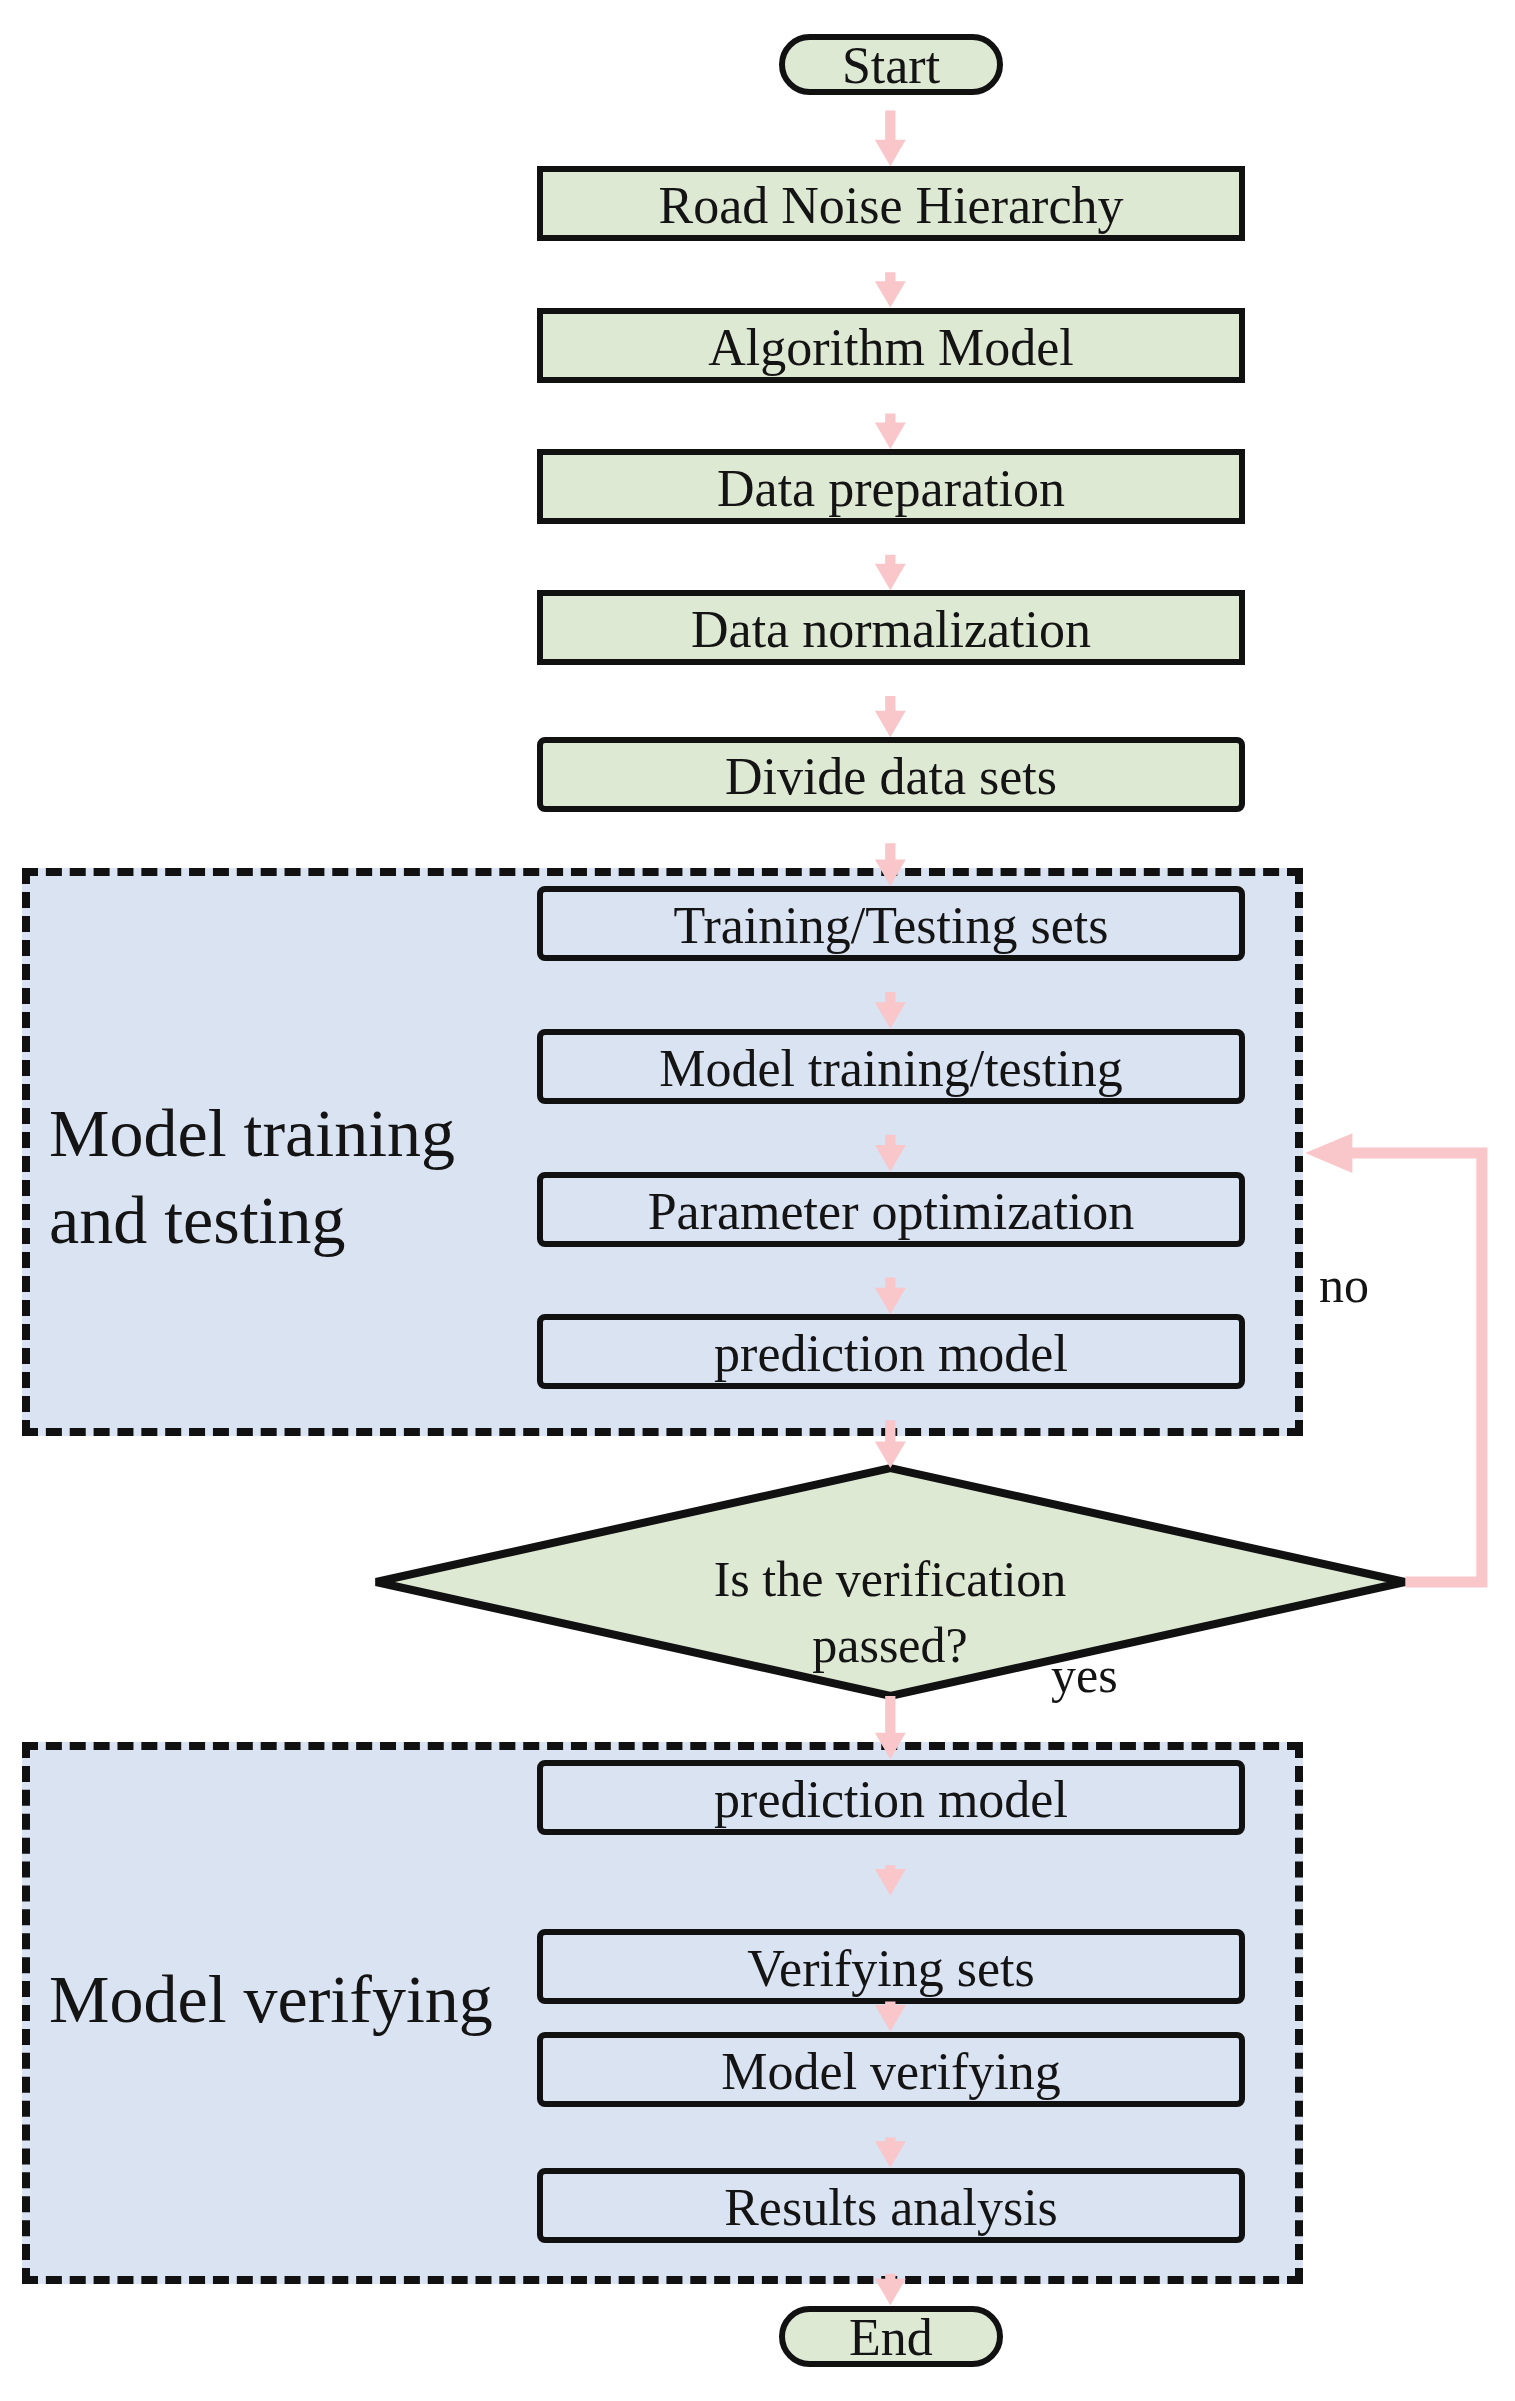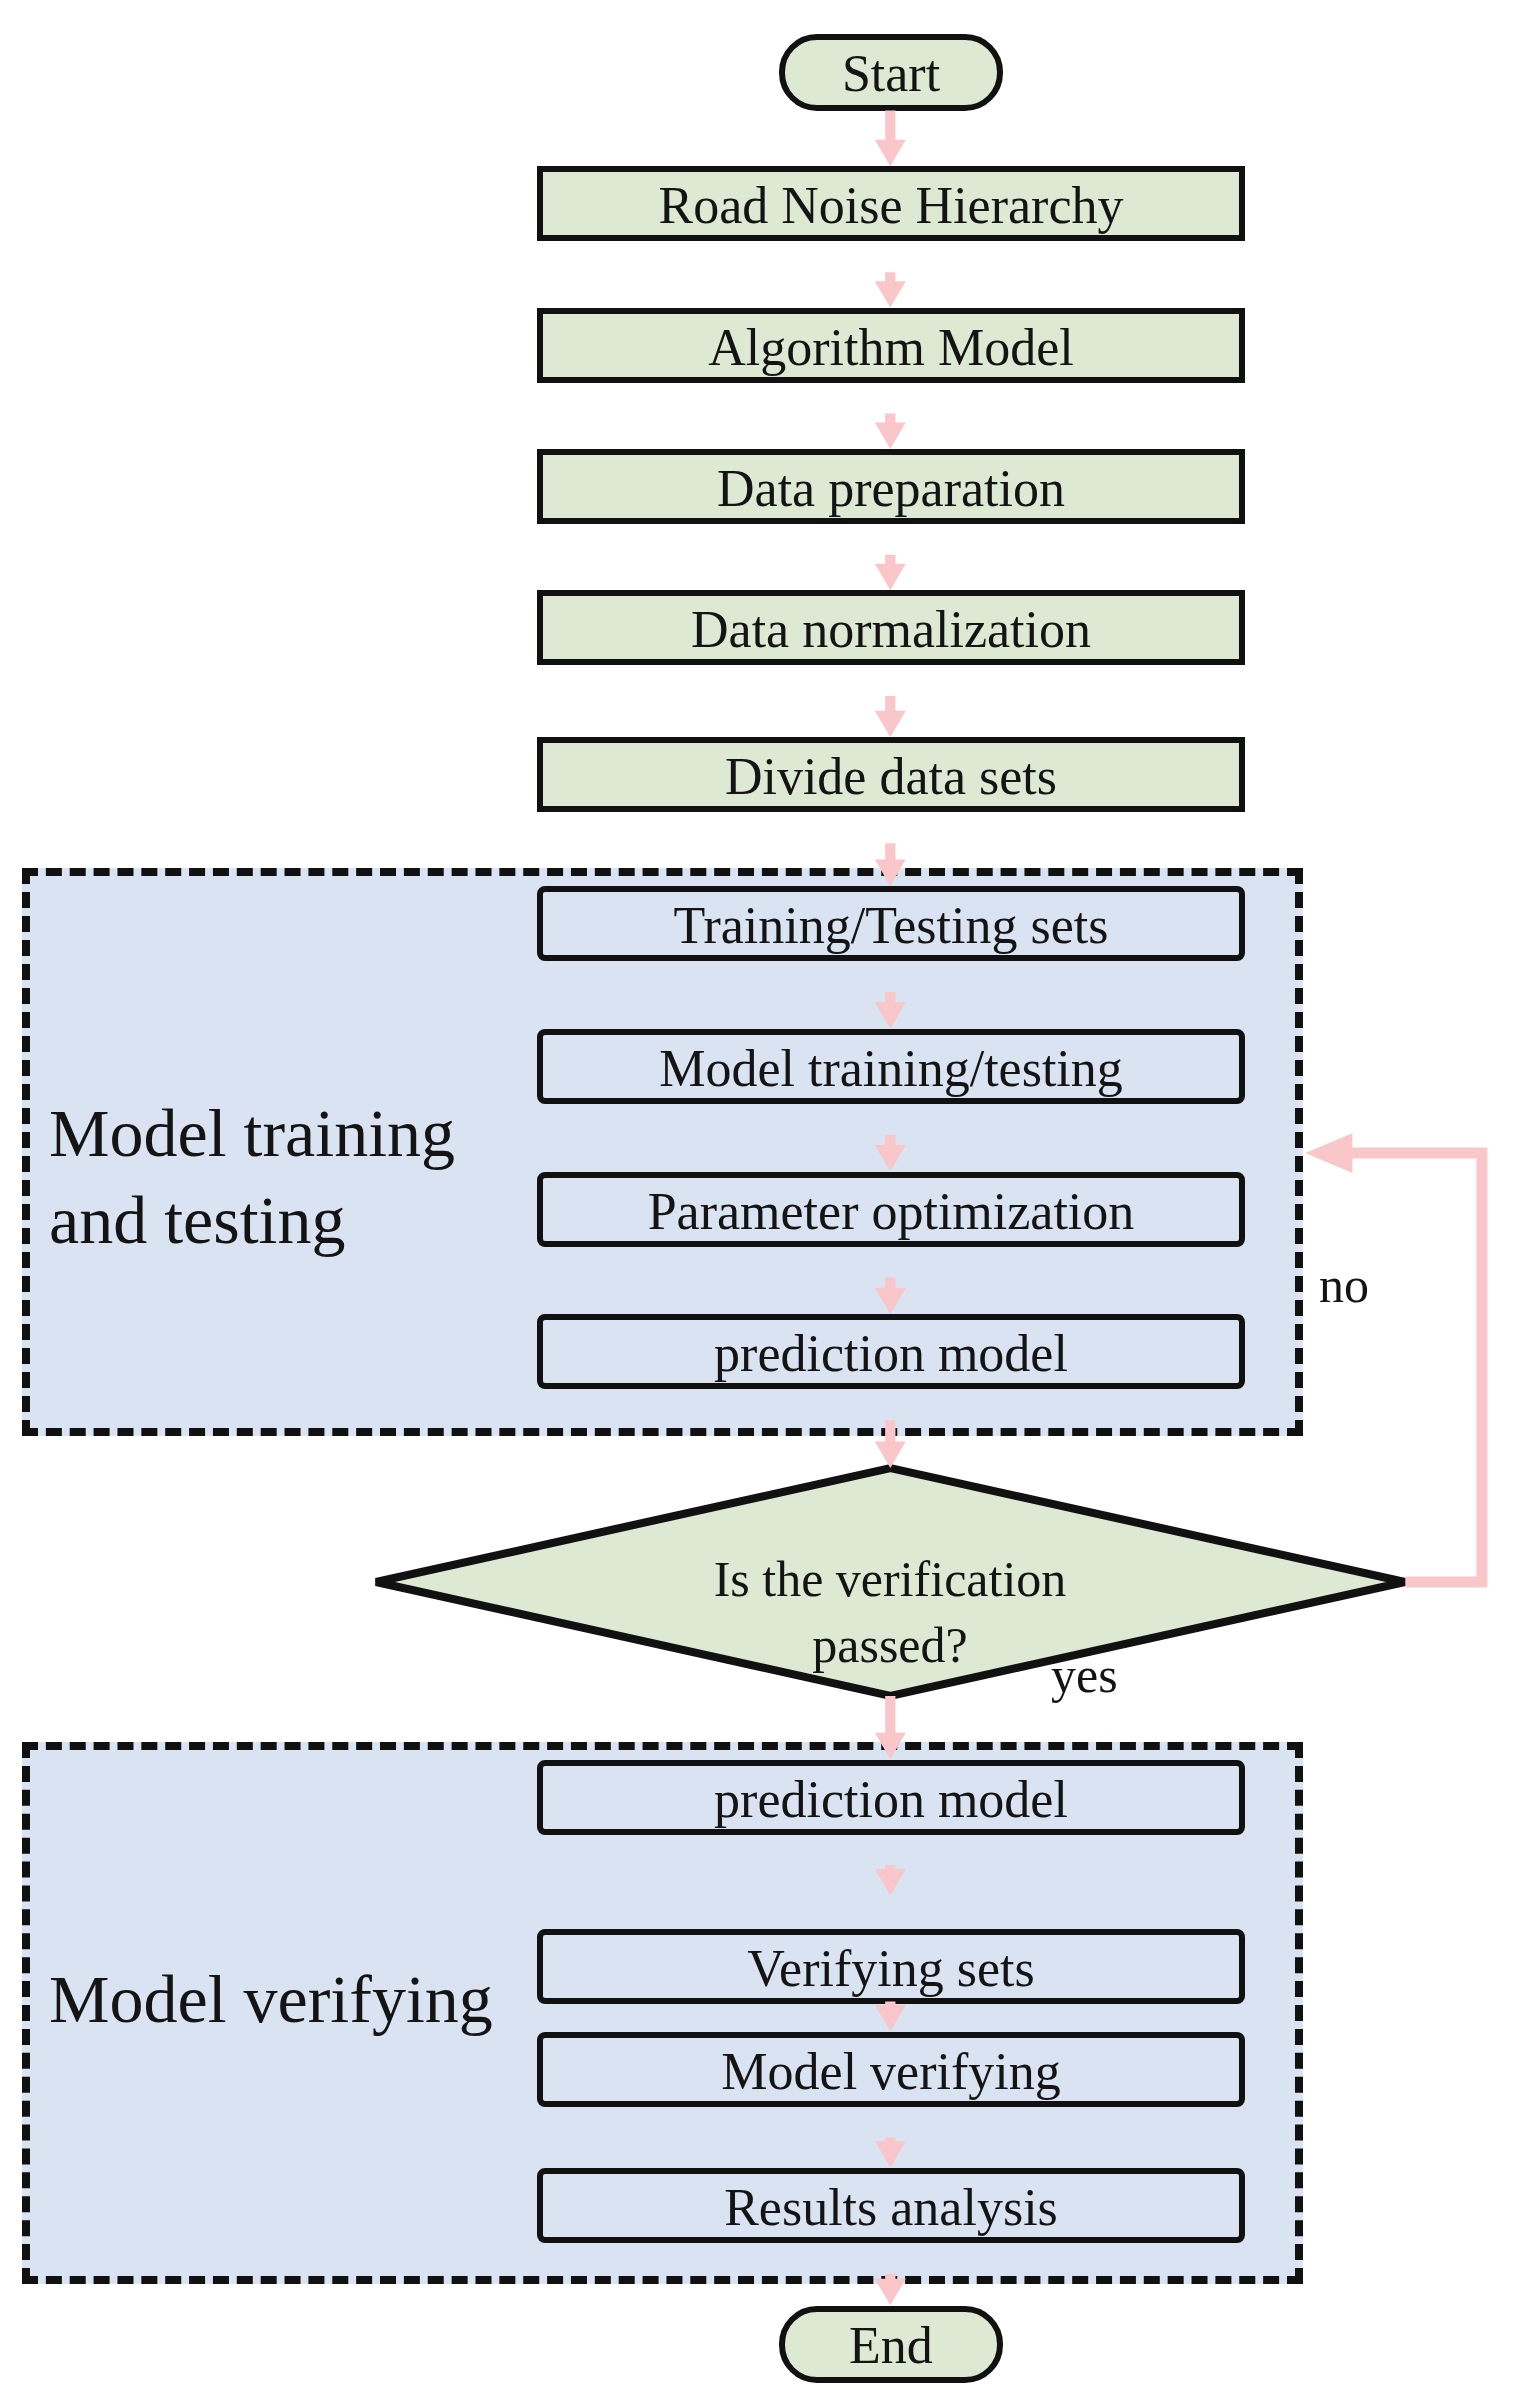--- a/index.html
+++ b/index.html
@@ -40,27 +40,27 @@
     position:absolute;
     left:537px;width:708px;height:75px;
     border:6.6px solid var(--border-black);
     display:flex;align-items:center;justify-content:center;
     font-size:52px;line-height:1;
     z-index:2;white-space:nowrap;
     padding-top:4.4px;
   }
   .box.green{background:var(--process-green);}
   .box.blue{background:var(--group-blue);border-radius:8px;}
-  .b1{top:166px;} .b2{top:308px;} .b3{top:449px;} .b4{top:590px;} .b5{top:737px;}
+  .b1{top:166px;} .b2{top:308px;} .b3{top:449px;} .b4{top:590px;} .b5{top:737px;border-radius:8px;}
   .t1{top:886px;} .t2{top:1029px;} .t3{top:1172px;} .t4{top:1314px;}
   .v1{top:1760px;} .v2{top:1896px;margin-top:33px;} .v3{top:2032px;} .v4{top:2168px;}
   
   .terminal{
     position:absolute;
-    width:224px;height:77px;
+    width:224px;height:61px;
     left:779px;
     background:var(--process-green);
     border:6.6px solid var(--border-black);
     border-radius:38px;
     display:flex;align-items:center;justify-content:center;
     font-size:52px;z-index:2;padding-top:2.9px;
   }
   .terminal.start{top:34px;}
   .terminal.end{top:2306px;}
   

